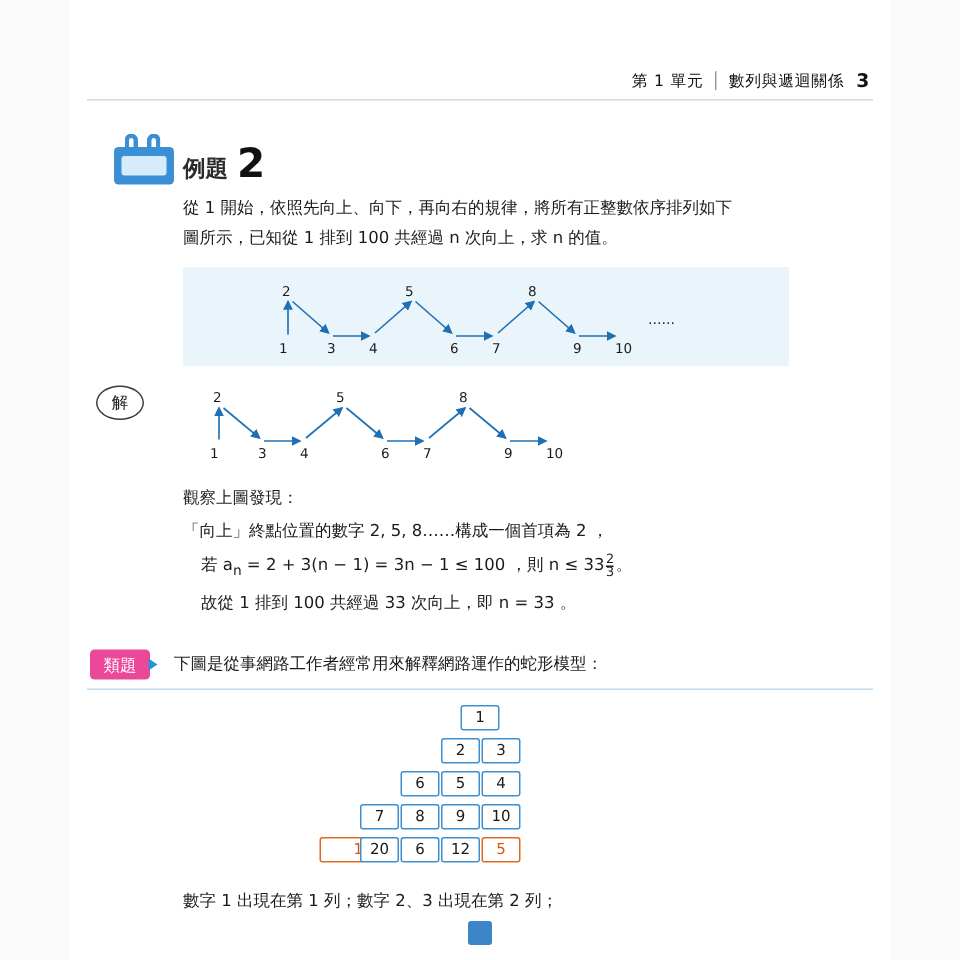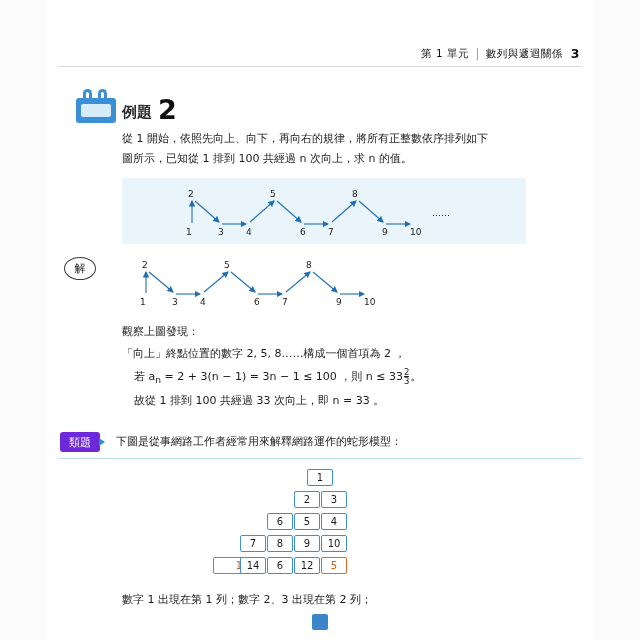--- a/index.html
+++ b/index.html
@@ -95,21 +95,21 @@
   .frac{
     display:inline-block;vertical-align:-0.55em;
     text-align:center;font-size:8.5px;line-height:1.05;
     margin:0 1px;
   }
   .frac .num{display:block;}
   .frac .den{display:block;border-top:1px solid #1b1b1b;}
   
   .sim-row{display:flex;align-items:flex-start;margin-top:20px;}
   .sim-badge{
-    width:40px;height:20px;background:#6d28d9;color:#fff;
+    width:40px;height:20px;background:#ec4899;color:#fff;
     font-size:11px;display:flex;align-items:center;justify-content:center;
     border-radius:3px;flex:0 0 auto;position:relative;margin-left:2px;
   }
   .sim-badge:after{
     content:"";position:absolute;right:-5px;top:6px;
     border-left:6px solid #2f8fd0;
     border-top:4px solid transparent;border-bottom:4px solid transparent;
   }
   .sim-text{
     margin-left:16px;font-size:11px;line-height:1.8;color:#1b1b1b;
@@ -277,21 +277,21 @@
     <div class="cell" style="left:77px;top:44px;">6</div>
     <div class="cell" style="left:104px;top:44px;">5</div>
     <div class="cell" style="left:131px;top:44px;">4</div>
 
     <div class="cell" style="left:50px;top:66px;">7</div>
     <div class="cell" style="left:77px;top:66px;">8</div>
     <div class="cell" style="left:104px;top:66px;">9</div>
     <div class="cell" style="left:131px;top:66px;">10</div>
 
     <div class="cell hl" style="left:23px;top:88px;padding-left:28px;">15</div>
-    <div class="cell" style="left:50px;top:88px;">14</div>
+    <div class="cell" style="left:50px;top:88px;">20</div>
     <div class="cell" style="left:77px;top:88px;">6</div>
     <div class="cell" style="left:104px;top:88px;">12</div>
     <div class="cell hl" style="left:131px;top:88px;">5</div>
   </div>
 
   <div class="blist">
     <div>數字 1 出現在第 1 列；數字 2、3 出現在第 2 列；</div>
 
   </div>
 

